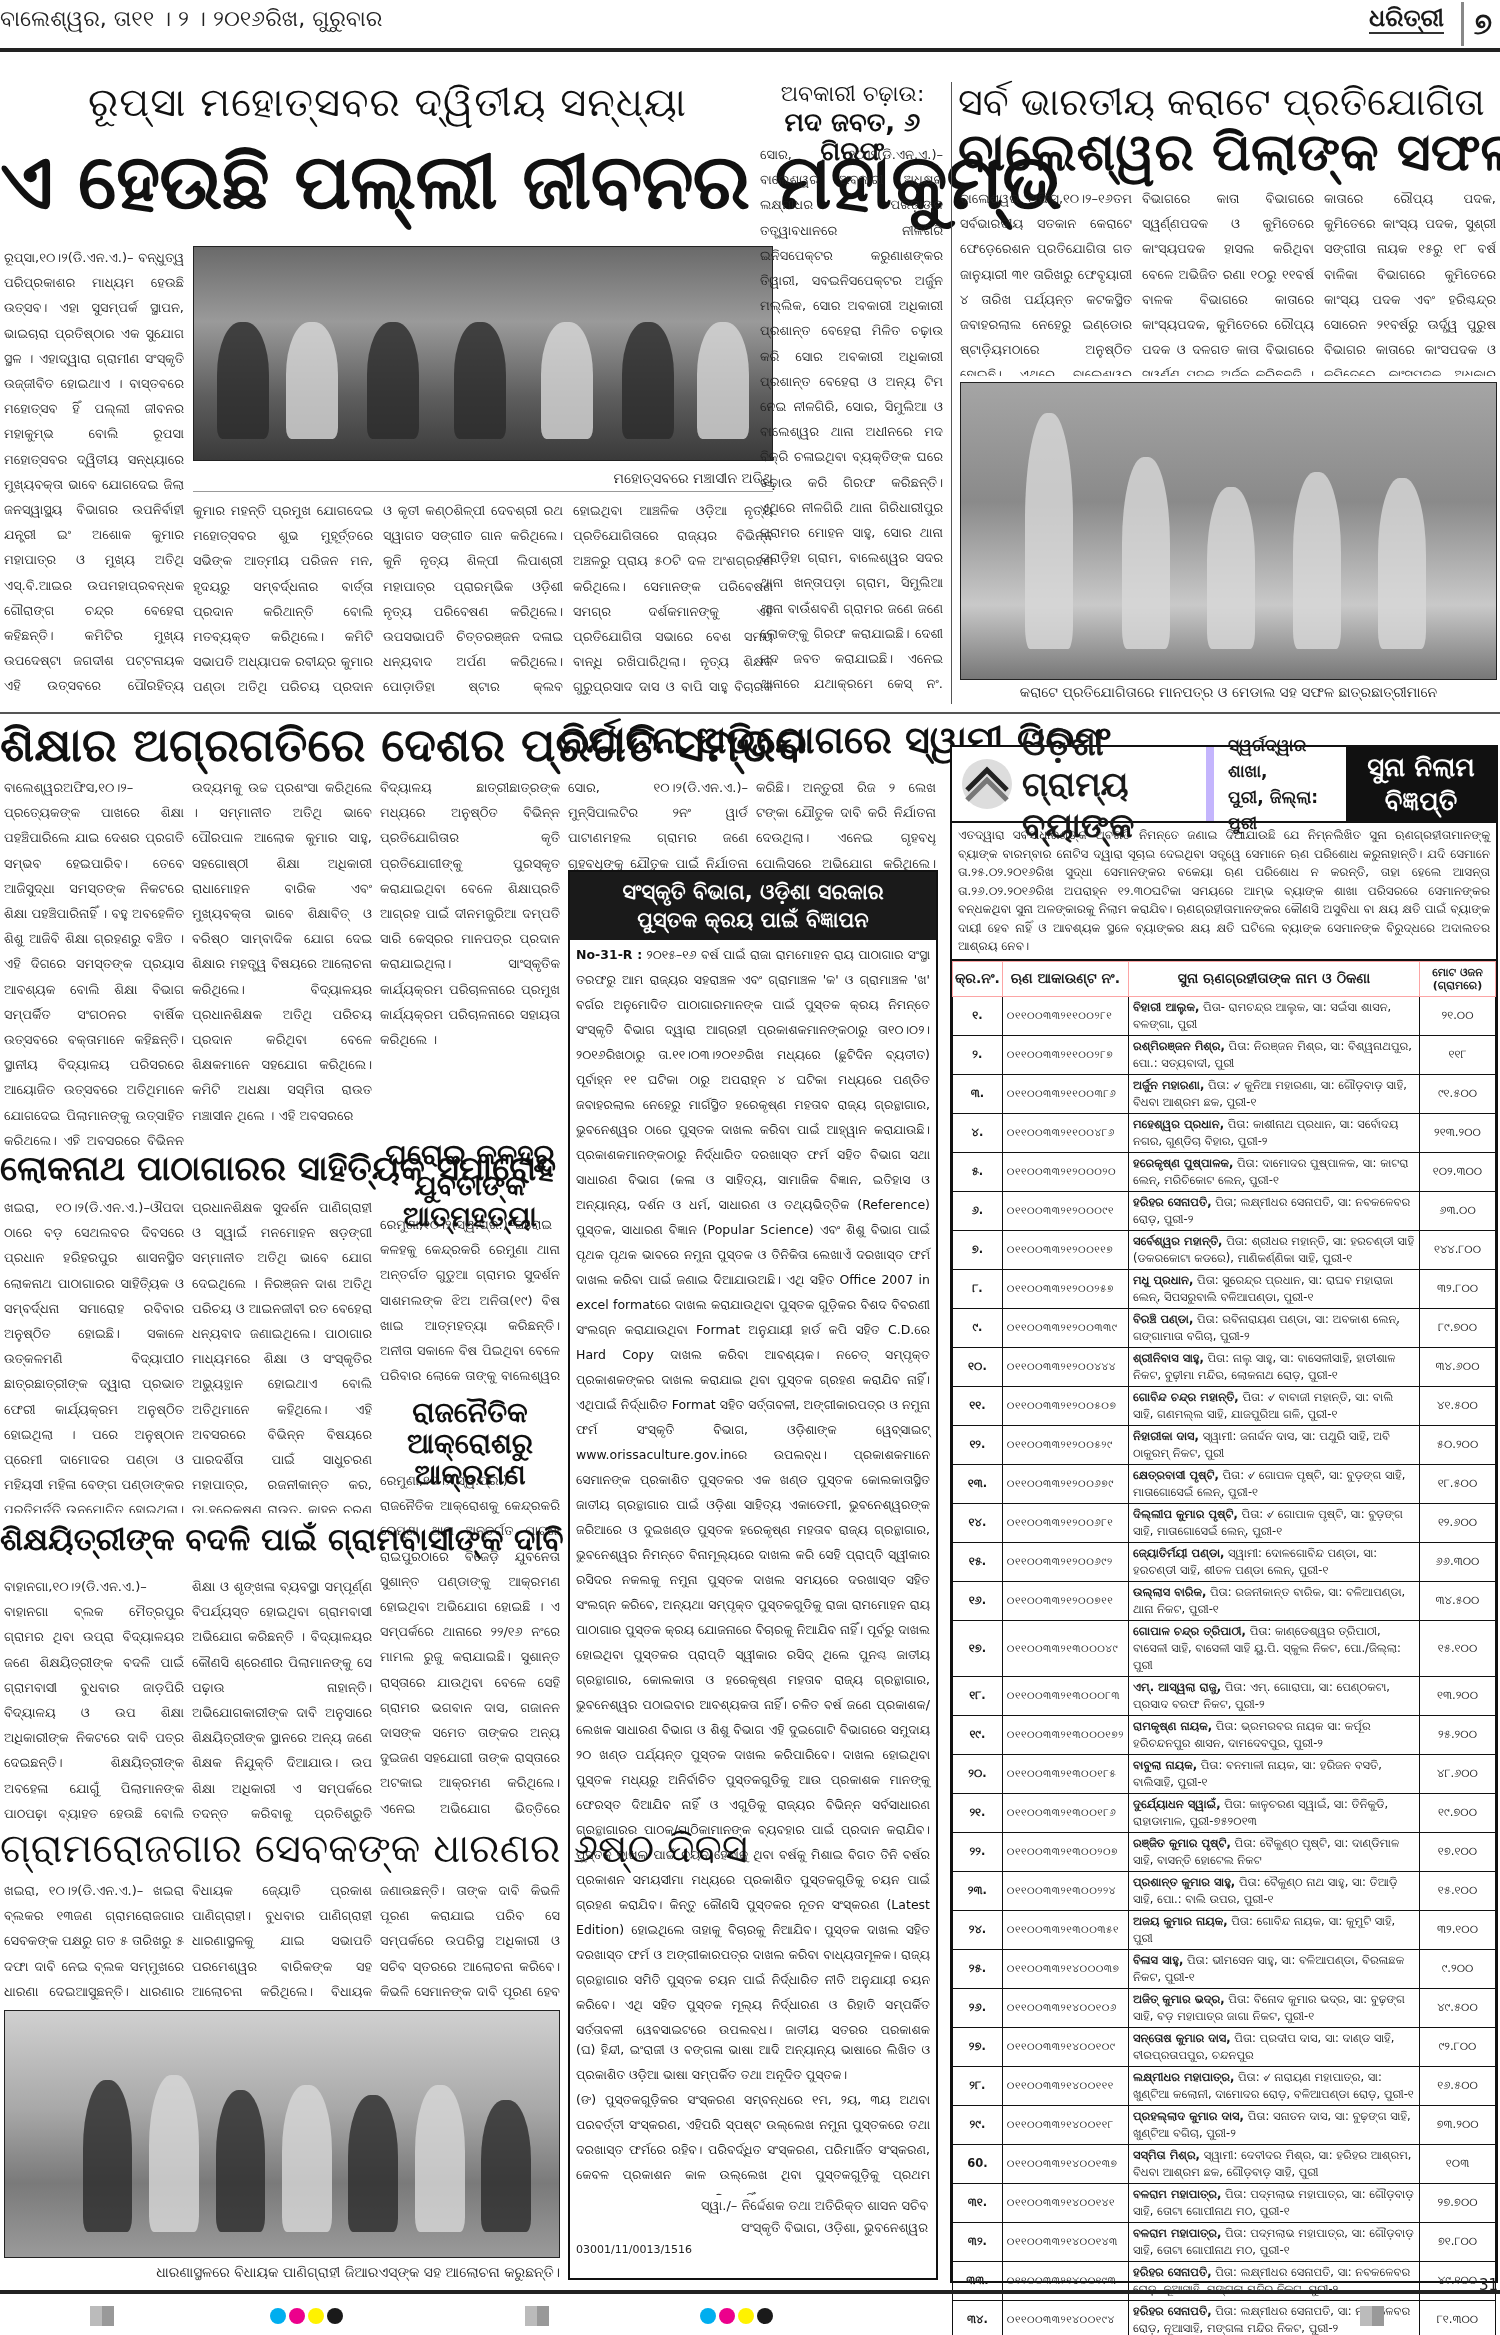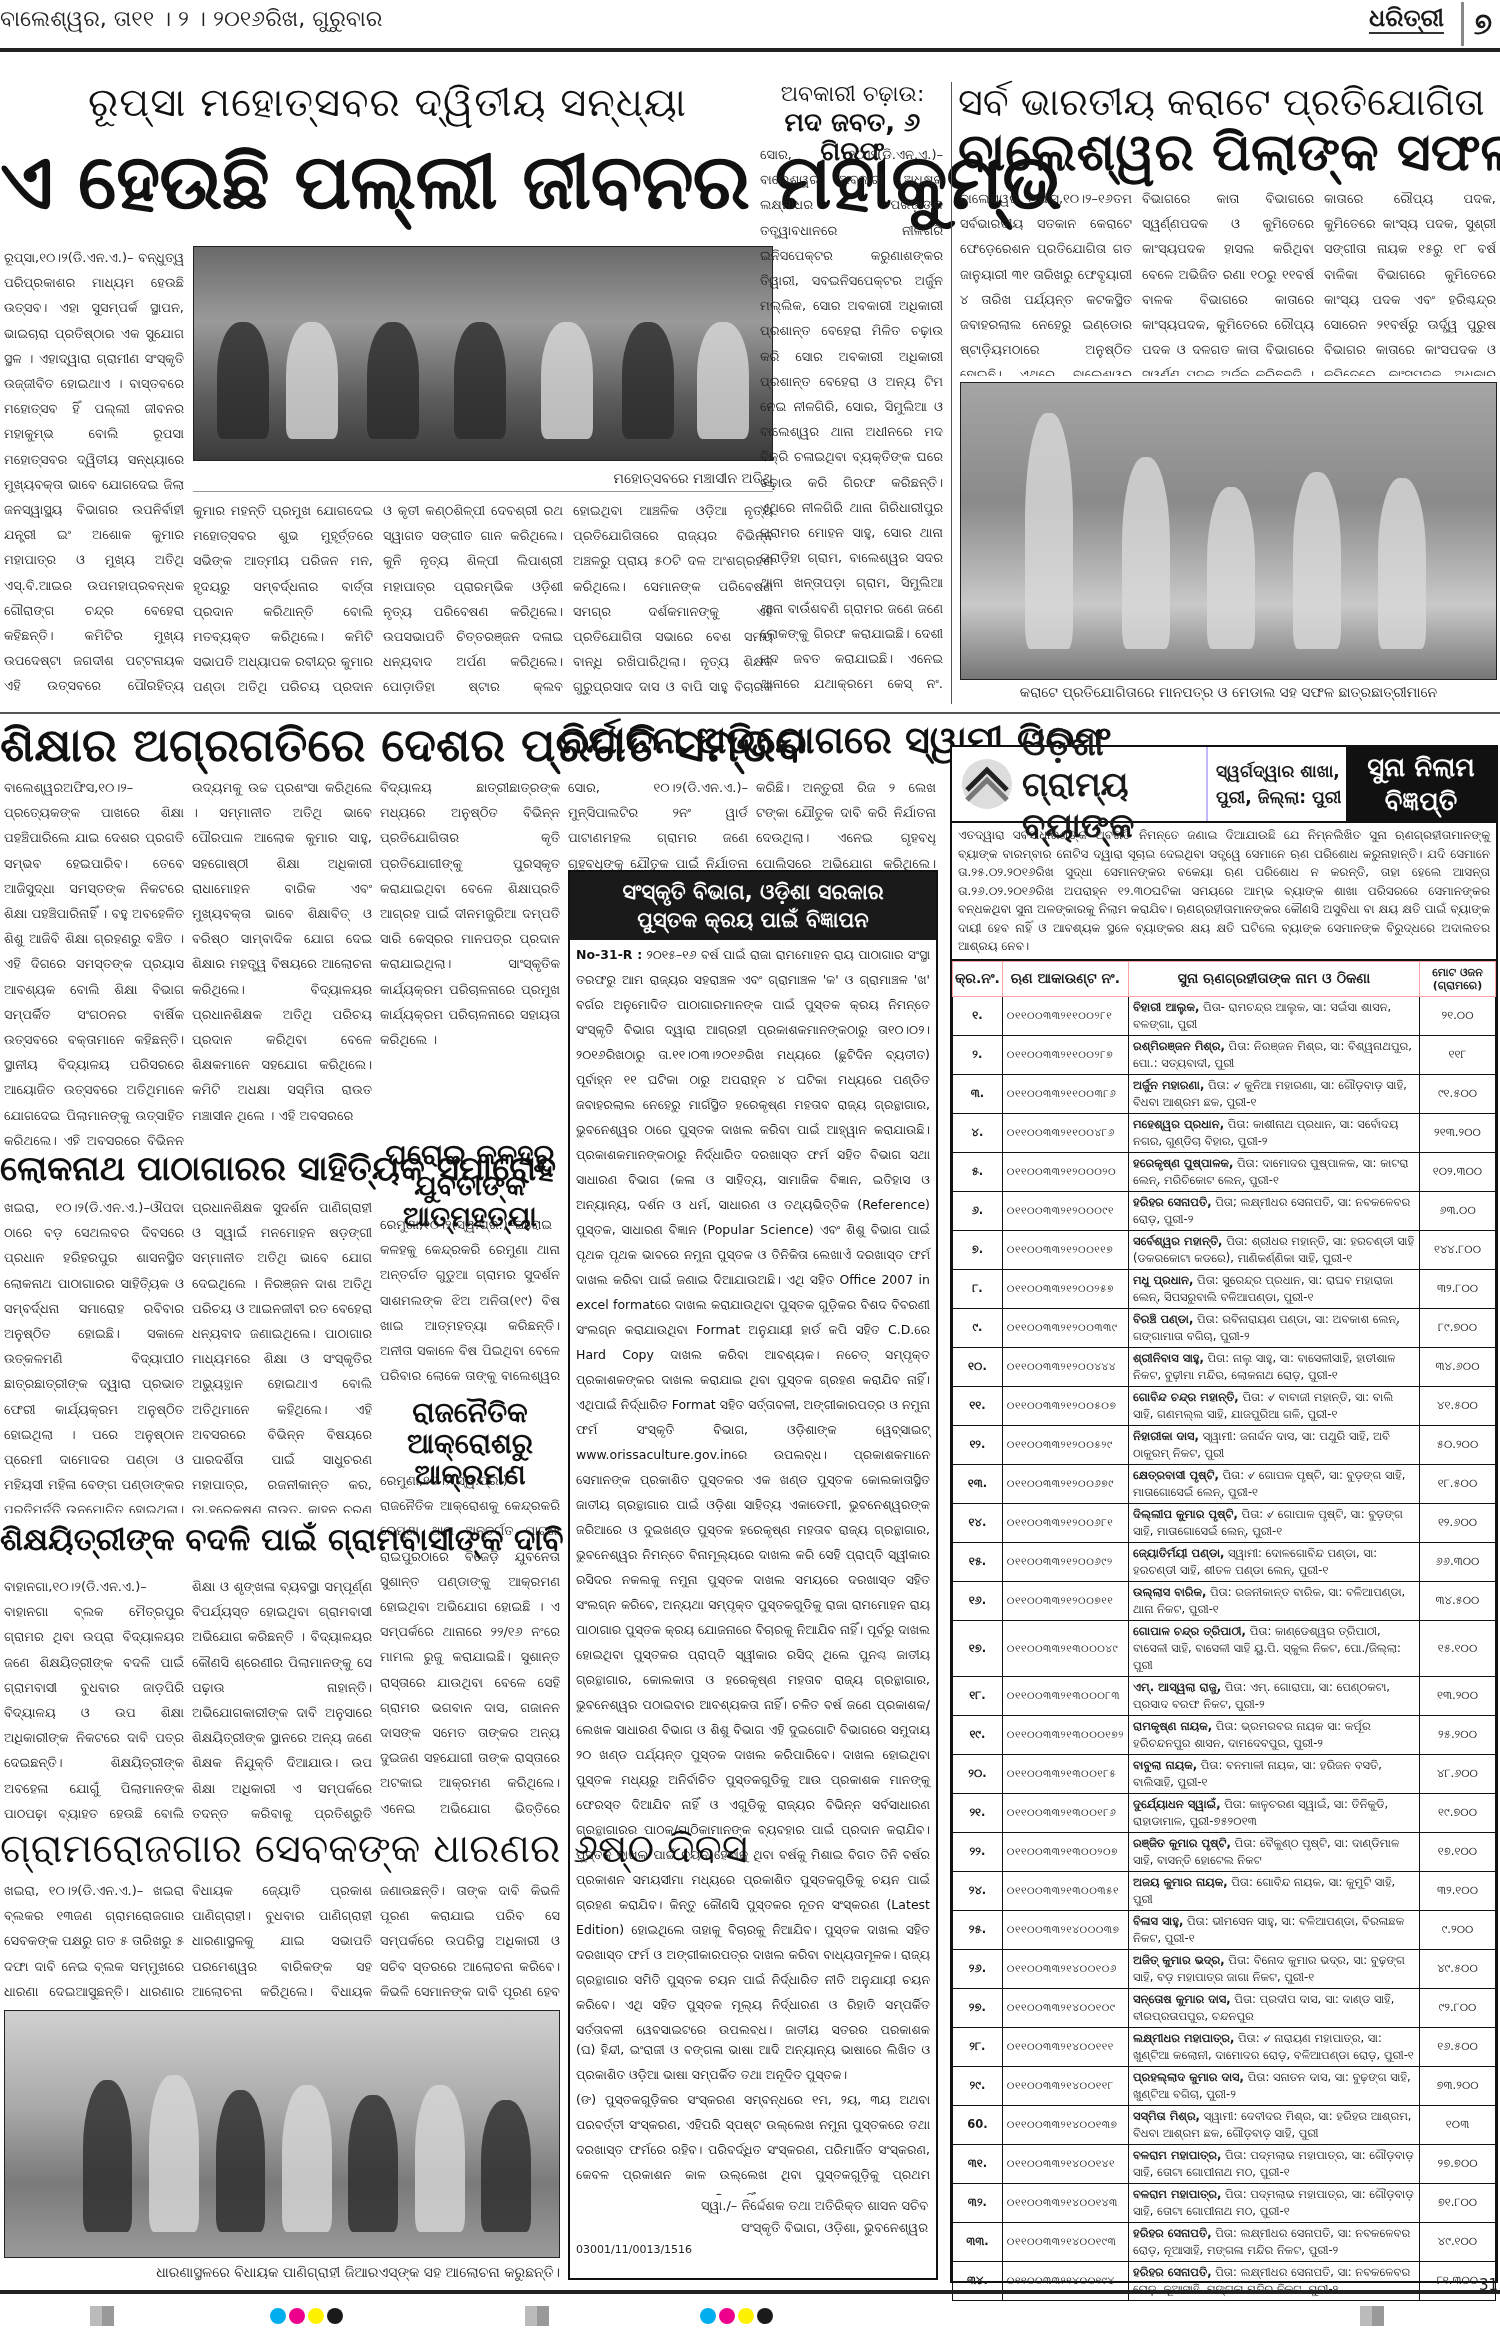--- a/index.html
+++ b/index.html
@@ -25,21 +25,21 @@
 .vrule{background:#555;width:1px}
 
 .adbox{border:2px solid #111;background:#fff}
 .adhead{background:#1a1a1a;color:#fff;text-align:center;font-weight:bold;font-size:24px;line-height:32px;padding:6px 4px}
 .adbody{font-size:12.5px;line-height:25px;padding:2px 6px;text-align:justify;color:#111}
 .ad-ref{font-size:11px;color:#222}
 
 .bank-head{display:flex;border-bottom:2px solid #111;height:76px}
 .bank-logo{width:70px;display:flex;align-items:center;justify-content:center}
 .bank-name{flex:1;font-size:34px;font-weight:bold;display:flex;align-items:center}
-.bank-branch{width:140px;border-left:2px solid #c4b5fd;font-size:17px;font-weight:bold;display:flex;flex-direction:column;justify-content:center;padding-left:8px;line-height:26px}
+.bank-branch{width:140px;border-left:8px solid #c4b5fd;font-size:17px;font-weight:bold;display:flex;flex-direction:column;justify-content:center;padding-left:14px;line-height:26px}
 .bank-title{width:150px;background:#111;color:#fff;font-size:26px;font-weight:bold;display:flex;flex-direction:column;align-items:center;justify-content:center;line-height:34px}
 .bank-intro{font-size:12px;line-height:18.5px;padding:3px 6px;border-bottom:2px solid #111;text-align:justify}
 table.loans{width:100%;border-collapse:collapse;font-size:11.5px}
 table.loans th{border:1px solid #fca5a5;font-weight:bold;font-size:14px;padding:4px 2px;text-align:center}
 table.loans td{border:1px solid #111;padding:2px 4px;vertical-align:middle;line-height:17px}
 table.loans td.sl{width:42px;text-align:center;font-weight:bold}
 table.loans td.acc{width:118px;font-size:10.5px;letter-spacing:.5px}
 table.loans td.wt{width:76px;text-align:center}
 table.loans td.nm b{font-weight:bold}
 .bottom-rule{left:0;top:2290px;width:1500px;height:4px;background:#222}
@@ -330,20 +330,26 @@
           <td class="nm"><b>ଦୁର୍ଯ୍ୟୋଧନ ସ୍ୱାଇଁ,</b> <span>ପିତା: କାଳୁଚରଣ ସ୍ୱାଇଁ, ସା: ତିନିକୁଡି, ରାହାଡାମାଳ, ପୁରୀ-୭୫୨୦୧୩</span></td>
           <td class="wt">୧୯.୭୦୦</td>
         </tr>
         <tr>
           <td class="sl">୨୨.</td>
           <td class="acc">୦୧୧୦୦୩୩୨୧୩୦୦୨୦୭</td>
           <td class="nm"><b>ରଞ୍ଜିତ କୁମାର ପୃଷ୍ଟି,</b> <span>ପିତା: ବୈକୁଣ୍ଠ ପୃଷ୍ଟି, ସା: ଦାଣ୍ଡିମାଳ ସାହି, ବାସନ୍ତି ହୋଟେଲ ନିକଟ</span></td>
           <td class="wt">୧୭.୧୦୦</td>
         </tr>
         <tr>
+          <td class="sl">୨୩.</td>
+          <td class="acc">୦୧୧୦୦୩୩୨୧୩୦୦୨୨୪</td>
+          <td class="nm"><b>ପ୍ରଶାନ୍ତ କୁମାର ସାହୁ,</b> <span>ପିତା: ବୈକୁଣ୍ଠ ନାଥ ସାହୁ, ସା: ତିଆଡ଼ି ସାହି, ପୋ.: ବାଲି ଉପର, ପୁରୀ-୧</span></td>
+          <td class="wt">୧୫.୧୦୦</td>
+        </tr>
+        <tr>
           <td class="sl">୨୪.</td>
           <td class="acc">୦୧୧୦୦୩୩୨୧୩୦୦୩୫୧</td>
           <td class="nm"><b>ଅଜୟ କୁମାର ନାୟକ,</b> <span>ପିତା: ଗୋବିନ୍ଦ ନାୟକ, ସା: କୁମୁଟି ସାହି, ପୁରୀ</span></td>
           <td class="wt">୩୨.୧୦୦</td>
         </tr>
         <tr>
           <td class="sl">୨୫.</td>
           <td class="acc">୦୧୧୦୦୩୩୨୧୪୦୦୦୩୭</td>
           <td class="nm"><b>ବିଳାସ ସାହୁ,</b> <span>ପିତା: ଭୀମସେନ ସାହୁ, ସା: ବଳିଆପଣ୍ଡା, ବିରଳାଛକ ନିକଟ, ପୁରୀ-୧</span></td>
           <td class="wt">୯.୨୦୦</td>

